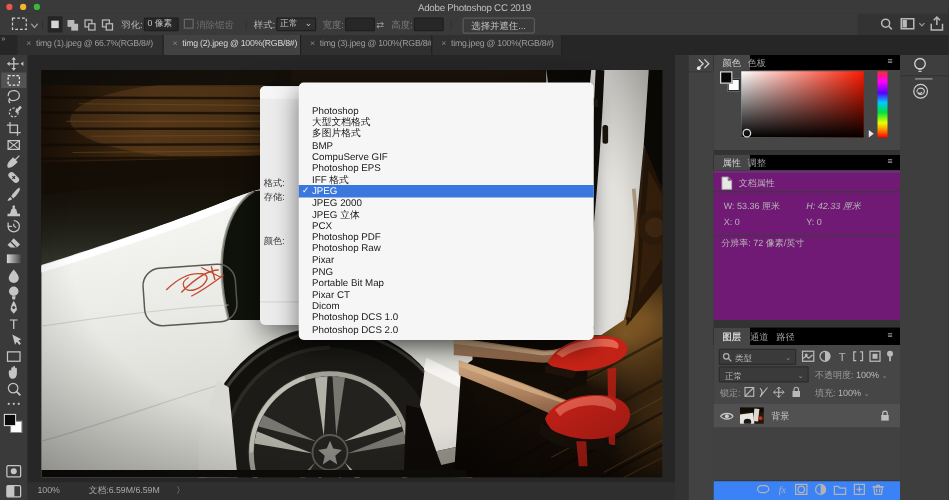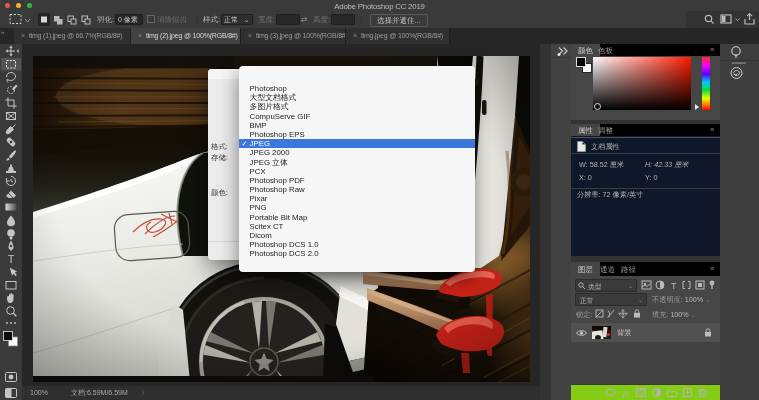--- a/index.html
+++ b/index.html
@@ -433,38 +433,38 @@
       <div class="abs" style="left:130.5px;top:0.5px;width:8.5px;height:53px;
            background:linear-gradient(to bottom,#ff2a30 0%,#ff00ff 16%,#5500ff 33%,#00c8ff 47%,#00e040 62%,#eaff00 78%,#ff8800 89%,#ff0000 100%);"></div>
     </div>
     <div class="abs" style="left:0;top:76px;width:149px;height:4px;background:#333333;"></div>
 
     <div class="abs phead" style="top:80px;">
       <span class="ptab on" style="left:0;">属性</span>
       <span class="ptab" style="left:20px;">调整</span>
       <span style="position:absolute;right:6px;top:2px;color:#9a9a9a;font-size:7px;">≡</span>
     </div>
-    <div class="abs" style="left:0;top:92px;width:149px;height:120px;background:#0f172a;">
+    <div class="abs" style="left:0;top:92px;width:149px;height:120px;background:#701a75;">
       <div class="abs" style="left:0;top:1px;width:149px;height:15px;border-top:1px solid #525252;border-bottom:1px solid #3a3a3a;">
         <svg class="abs" style="left:6px;top:2.5px;" width="9" height="11" viewBox="0 0 9 11">
           <path d="M0.5,0.5 L5.5,0.5 L8.5,3.5 L8.5,10.5 L0.5,10.5 Z M5.5,0.5 L5.5,3.5 L8.5,3.5" fill="#e8e8e8" stroke="#9a9a9a" stroke-width="0.8"></path>
         </svg>
         <span class="ptxt" style="left:20px;top:4px;">文档属性</span>
       </div>
-      <span class="ptxt" style="left:8px;top:24px;">W: 58.52 厘米</span>
+      <span class="ptxt" style="left:8px;top:24px;">W: 53.36 厘米</span>
       <span class="ptxt" style="left:74px;top:24px;font-style:italic;">H: 42.33 厘米</span>
       <span class="ptxt" style="left:8px;top:37px;">X: 0</span>
       <span class="ptxt" style="left:74px;top:37px;">Y: 0</span>
       <div class="abs" style="left:0;top:52px;width:149px;height:1px;background:#3c3c3c;"></div>
       <span class="ptxt" style="left:6px;top:54px;">分辨率: 72 像素/英寸</span>
     </div>
     <div class="abs" style="left:0;top:212px;width:149px;height:6px;background:#333333;"></div>
 
     <div class="abs phead" style="top:218px;height:14px;">
-      <span class="ptab on" style="left:0;height:14px;line-height:15px;">图层</span>
+      <span class="ptab on" style="left:0;height:14px;line-height:15px;font-weight:bold;">图层</span>
       <span class="ptab" style="left:22px;height:14px;line-height:15px;">通道</span>
       <span class="ptab" style="left:43px;height:14px;line-height:15px;text-align:center;">路径</span>
       <span style="position:absolute;right:6px;top:3px;color:#9a9a9a;font-size:7px;">≡</span>
     </div>
     <div class="abs" style="left:0;top:232px;width:149px;height:124px;background:#464646;">
 
       <div class="abs" style="left:4px;top:3px;width:60px;height:11px;background:#3a3a3a;border:1px solid #2c2c2c;border-radius:1px;">
         <svg class="abs" style="left:2px;top:2px;" width="8" height="8" viewBox="0 0 8 8">
             <circle cx="3" cy="3" r="2.2" fill="none" stroke="#b0b0b0" stroke-width="1"></circle>
             <line x1="4.6" y1="4.6" x2="7" y2="7" stroke="#b0b0b0" stroke-width="1"></line>
@@ -528,21 +528,21 @@
         <span class="ptxt" style="left:46px;top:5px;color:#c5c5c5;">背景</span>
         <svg class="abs" style="right:8px;top:5px;" width="8" height="9" viewBox="0 0 8 9">
           <rect x="1" y="4" width="6" height="4.5" fill="#bcbcbc"></rect>
             <path d="M2.2,4 L2.2,2.6 A1.8,1.8 0 0,1 5.8,2.6 L5.8,4" fill="none" stroke="#bcbcbc" stroke-width="1"></path>
         </svg>
       </div>
     </div>
     <div class="abs" style="left:0;top:356px;width:149px;height:0;"></div>
 
     <div class="abs" style="left:0;top:298px;width:149px;height:42px;background:#414141;"></div>
-    <div class="abs" style="left:0;top:340px;width:149px;height:16px;background:#84cc16;border-top:1px solid #383838;">
+    <div class="abs" style="left:0;top:340px;width:149px;height:16px;background:#3b82f6;border-top:1px solid #383838;">
       <svg width="149" height="13" viewBox="0 0 149 13">
         <g stroke="#b3b3b3" fill="none" stroke-width="1" transform="translate(8,0)">
           <g transform="translate(27,3)">
               <path d="M0,3.5 A3,3 0 0,1 3,0.5 L4.5,0.5 M9,3.5 A3,3 0 0,0 6,0.5 L4.5,0.5" transform="rotate(0)"></path>
               <path d="M0,3 A3,3 0 0,0 3,6 L4.5,6 M9,3 A3,3 0 0,1 6,6 L4.5,6"></path>
             </g>
           <text x="44" y="9.5" font-size="8" font-style="italic" fill="#b3b3b3" stroke="none" font-family="Liberation Serif">fx</text>
           <g transform="translate(57,2)">
               <rect x="0.5" y="0.5" width="9" height="8"></rect>
               <circle cx="5" cy="4.5" r="2.6"></circle>
@@ -600,31 +600,32 @@
           <path d="M3,4.2 L5,2.2 L7,4.2 M3,6.8 L5,8.8 L7,6.8" stroke="#ffffff" stroke-width="1" fill="none"></path>
         </svg>
     </div>
     <div class="abs" style="left:232px;top:179px;width:12px;height:10px;background:#3f80e8;border-radius:0 3px 3px 0;"></div>
   </div>
 
   <div class="abs" id="menu">
     <div class="mi">Photoshop</div>
     <div class="mi">大型文档格式</div>
     <div class="mi">多图片格式</div>
+    <div class="mi">BMP</div>
     <div class="mi">CompuServe GIF</div>
-    <div class="mi">BMP</div>
     <div class="mi">Photoshop EPS</div>
+    <div class="mi">IFF 格式</div>
     <div class="mi sel"><span class="ck">✓</span>JPEG</div>
     <div class="mi">JPEG 2000</div>
     <div class="mi">JPEG 立体</div>
     <div class="mi">PCX</div>
     <div class="mi">Photoshop PDF</div>
     <div class="mi">Photoshop Raw</div>
     <div class="mi">Pixar</div>
     <div class="mi">PNG</div>
     <div class="mi">Portable Bit Map</div>
-    <div class="mi">Scitex CT</div>
+    <div class="mi">Pixar CT</div>
     <div class="mi">Dicom</div>
     <div class="mi">Photoshop DCS 1.0</div>
     <div class="mi">Photoshop DCS 2.0</div>
   </div>
 
 </div>
 
 </body></html>

